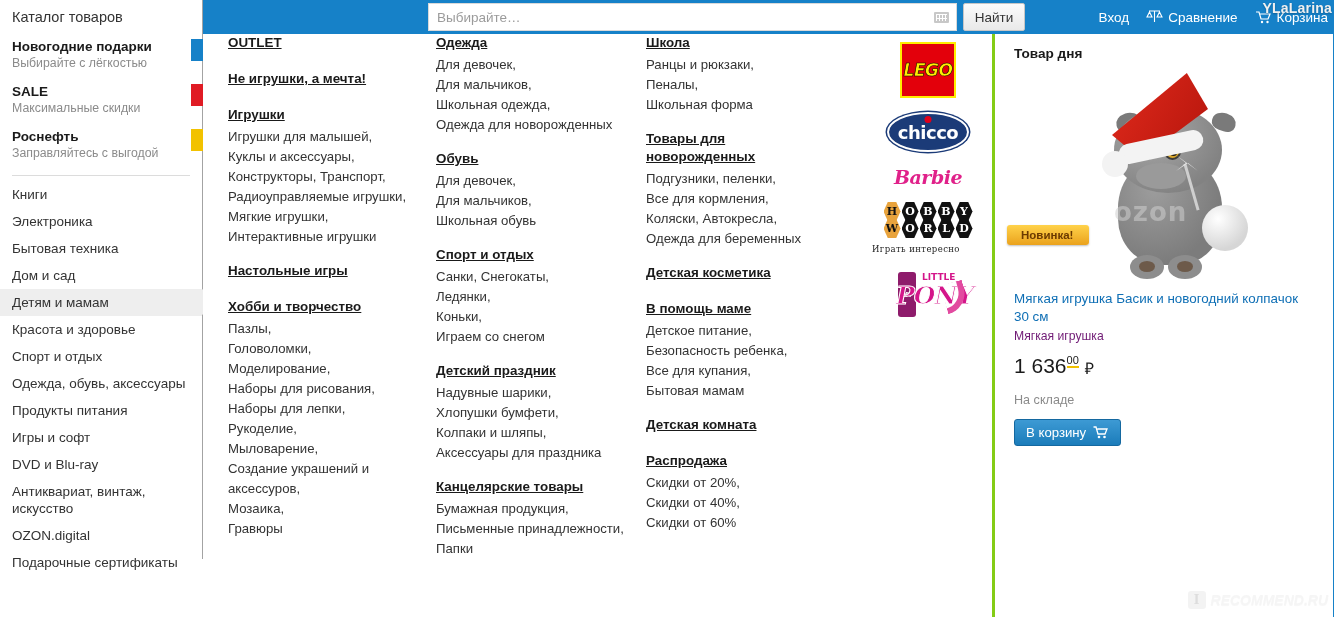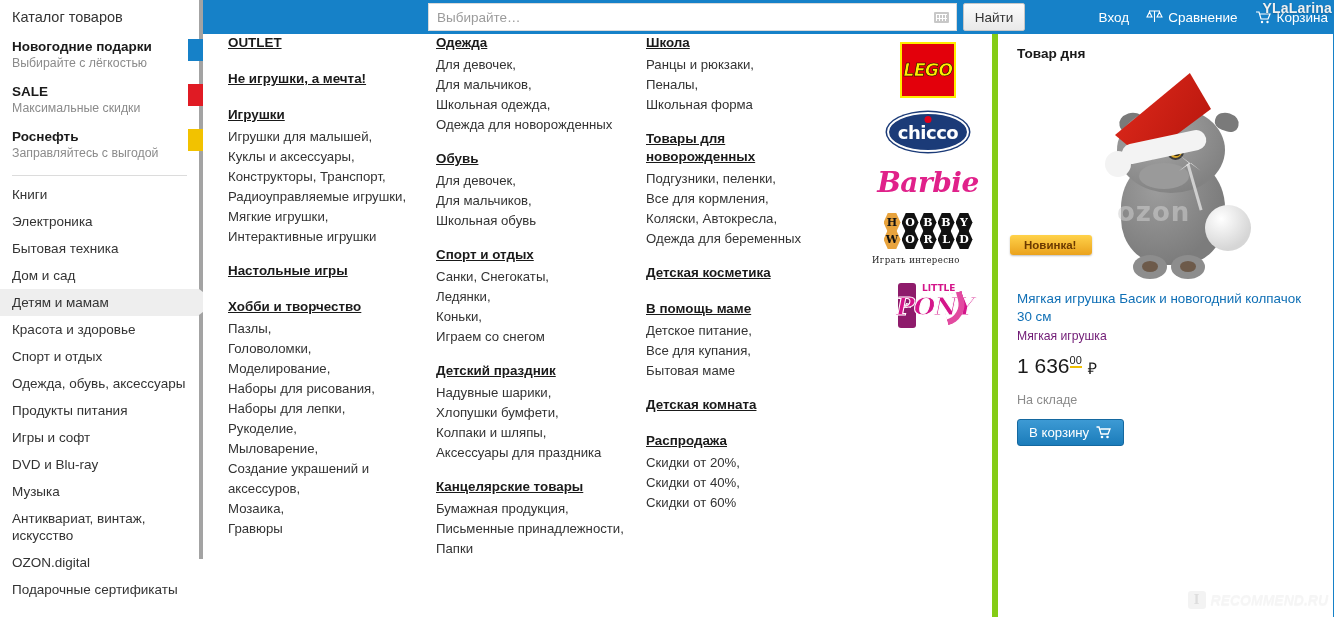--- a/index.html
+++ b/index.html
@@ -57,21 +57,21 @@
   .wm-user{
     position:absolute; right:2px; top:0px;
     color:#f0f0f0; font-size:14px; font-weight:bold;
     text-shadow:0 1px 2px rgba(0,0,0,.25);
     letter-spacing:.2px;
   }
 
   
   #sidebar{
     position:absolute; left:0; top:0; width:203px; height:559px;
-    background:#fff; border-right:4px solid #a3a3a3;
+    background:#fff; border-right:1px solid #a3a3a3;
     font-size:13.5px; color:#333;
   }
   #cat-title{
     padding:9px 12px 11px 12px; font-size:14.5px; color:#333;
   }
   .promo{ padding:2px 12px 10px 12px; cursor:pointer; position:relative; }
   .promo .p-title{ font-weight:bold; font-size:13.5px; color:#1a1a1a; line-height:17px;}
   .promo .p-sub{ font-size:12.3px; color:#8b8b8b; line-height:16px; }
   .flag{
     position:absolute; right:-13px; top:3px; width:24px; height:22px;
@@ -152,21 +152,21 @@
   .pampers .r1{ left:41px; top:2px; transform:rotate(-35deg);}
   .pampers .r2{ left:64px; top:2px; transform:rotate(35deg);}
   .pampers .r3{ left:69px; top:14px; transform:rotate(75deg);}
   .pampers .txt{
     position:absolute; left:0; top:12px; width:100px; text-align:center;
     font-family:"DejaVu Serif", serif; font-weight:bold; font-size:24px;
     color:#00b2a9; font-style:italic; letter-spacing:-1px;
   }
   .barbie{
     font-family:"DejaVu Serif", serif; font-style:italic; font-weight:bold;
-    font-size:28px; color:#e0218a; letter-spacing:-.5px;
+    font-size:19px; color:#e0218a; letter-spacing:-.5px;
   }
   .hobby{ width:112px; }
   .hobby .row{ display:flex; justify-content:center; gap:1px; }
   .hex{
     width:17px; height:19px; background:#111; color:#fff;
     font-size:11px; font-weight:bold; display:flex; align-items:center; justify-content:center;
     clip-path:polygon(25% 0,75% 0,100% 50%,75% 100%,25% 100%,0 50%);
     font-family:"DejaVu Serif", serif;
   }
   .hex.or{ background:#e8a33d; color:#111; }
@@ -194,26 +194,26 @@
     border-radius:0 0 40px 0; transform:rotate(-15deg);
   }
   .reima{
     font-family:"DejaVu Sans", sans-serif; font-weight:bold; font-size:31px;
     color:#d4222a; letter-spacing:-1.5px;
   }
 
   
   #potd{
     position:absolute; left:789px; top:0; width:342px; height:583px;
-    border-left:6px solid #84cc16; padding:12px 0 4px 19px;
+    border-left:3px solid #84cc16; padding:12px 0 4px 19px;
   }
   #potd-title{ font-weight:bold; font-size:13.6px; color:#1a1a1a; }
   #potd-img{ position:relative; width:300px; height:215px; margin-top:6px; }
   .badge{
-    position:absolute; left:-7px; top:168px; z-index:5;
+    position:absolute; left:-7px; top:158px; z-index:5;
     background:linear-gradient(#ffd24a,#eaa21d);
     border-radius:3px; color:#6b3a00; font-weight:bold; font-size:11.5px;
     padding:4px 16px 4px 14px; box-shadow:0 1px 2px rgba(0,0,0,.25);
   }
   .wm-img{
     position:absolute; left:100px; top:130px; color:#cfcfcf;
     font-size:26px; font-weight:bold; opacity:.55; z-index:4; letter-spacing:1px;
     font-family:"DejaVu Sans", sans-serif;
   }
   
@@ -353,21 +353,20 @@
   <div class="s-item">Электроника</div>
   <div class="s-item">Бытовая техника</div>
   <div class="s-item">Дом и сад</div>
   <div class="s-item active">Детям и мамам</div>
   <div class="s-item">Красота и здоровье</div>
   <div class="s-item">Спорт и отдых</div>
   <div class="s-item">Одежда, обувь, аксессуары</div>
   <div class="s-item">Продукты питания</div>
   <div class="s-item">Игры и софт</div>
   <div class="s-item">DVD и Blu-ray</div>
-  <div class="s-item">Музыка</div>
   <div class="s-item">Антиквариат, винтаж, искусство</div>
   <div class="s-item">OZON.digital</div>
   <div class="s-item">Подарочные сертификаты</div>
 
 </div>
 
 <div id="topbar">
   <div id="searchwrap">
     <input id="searchinput" type="text" placeholder="Выбирайте…" style="">
     <span id="kbd-icon">
@@ -483,22 +482,23 @@
       <div class="g-item">Все для кормления,</div>
       <div class="g-item">Коляски, Автокресла,</div>
       <div class="g-item">Одежда для беременных</div>
     </div>
     <div class="grp">
       <a class="g-head">Детская косметика</a>
     </div>
     <div class="grp">
       <a class="g-head block">В помощь маме</a>
       <div class="g-item">Детское питание,</div>
+      <div class="g-item">Безопасность ребенка,</div>
       <div class="g-item">Все для купания,</div>
-      <div class="g-item">Бытовая маме</div>
+      <div class="g-item">Бытовая мамам</div>
     </div>
     <div class="grp">
       <a class="g-head">Детская комната</a>
     </div>
     <div class="grp">
       <a class="g-head block">Распродажа</a>
       <div class="g-item">Скидки от 20%,</div>
       <div class="g-item">Скидки от 40%,</div>
       <div class="g-item">Скидки от 60%</div>
     </div>

